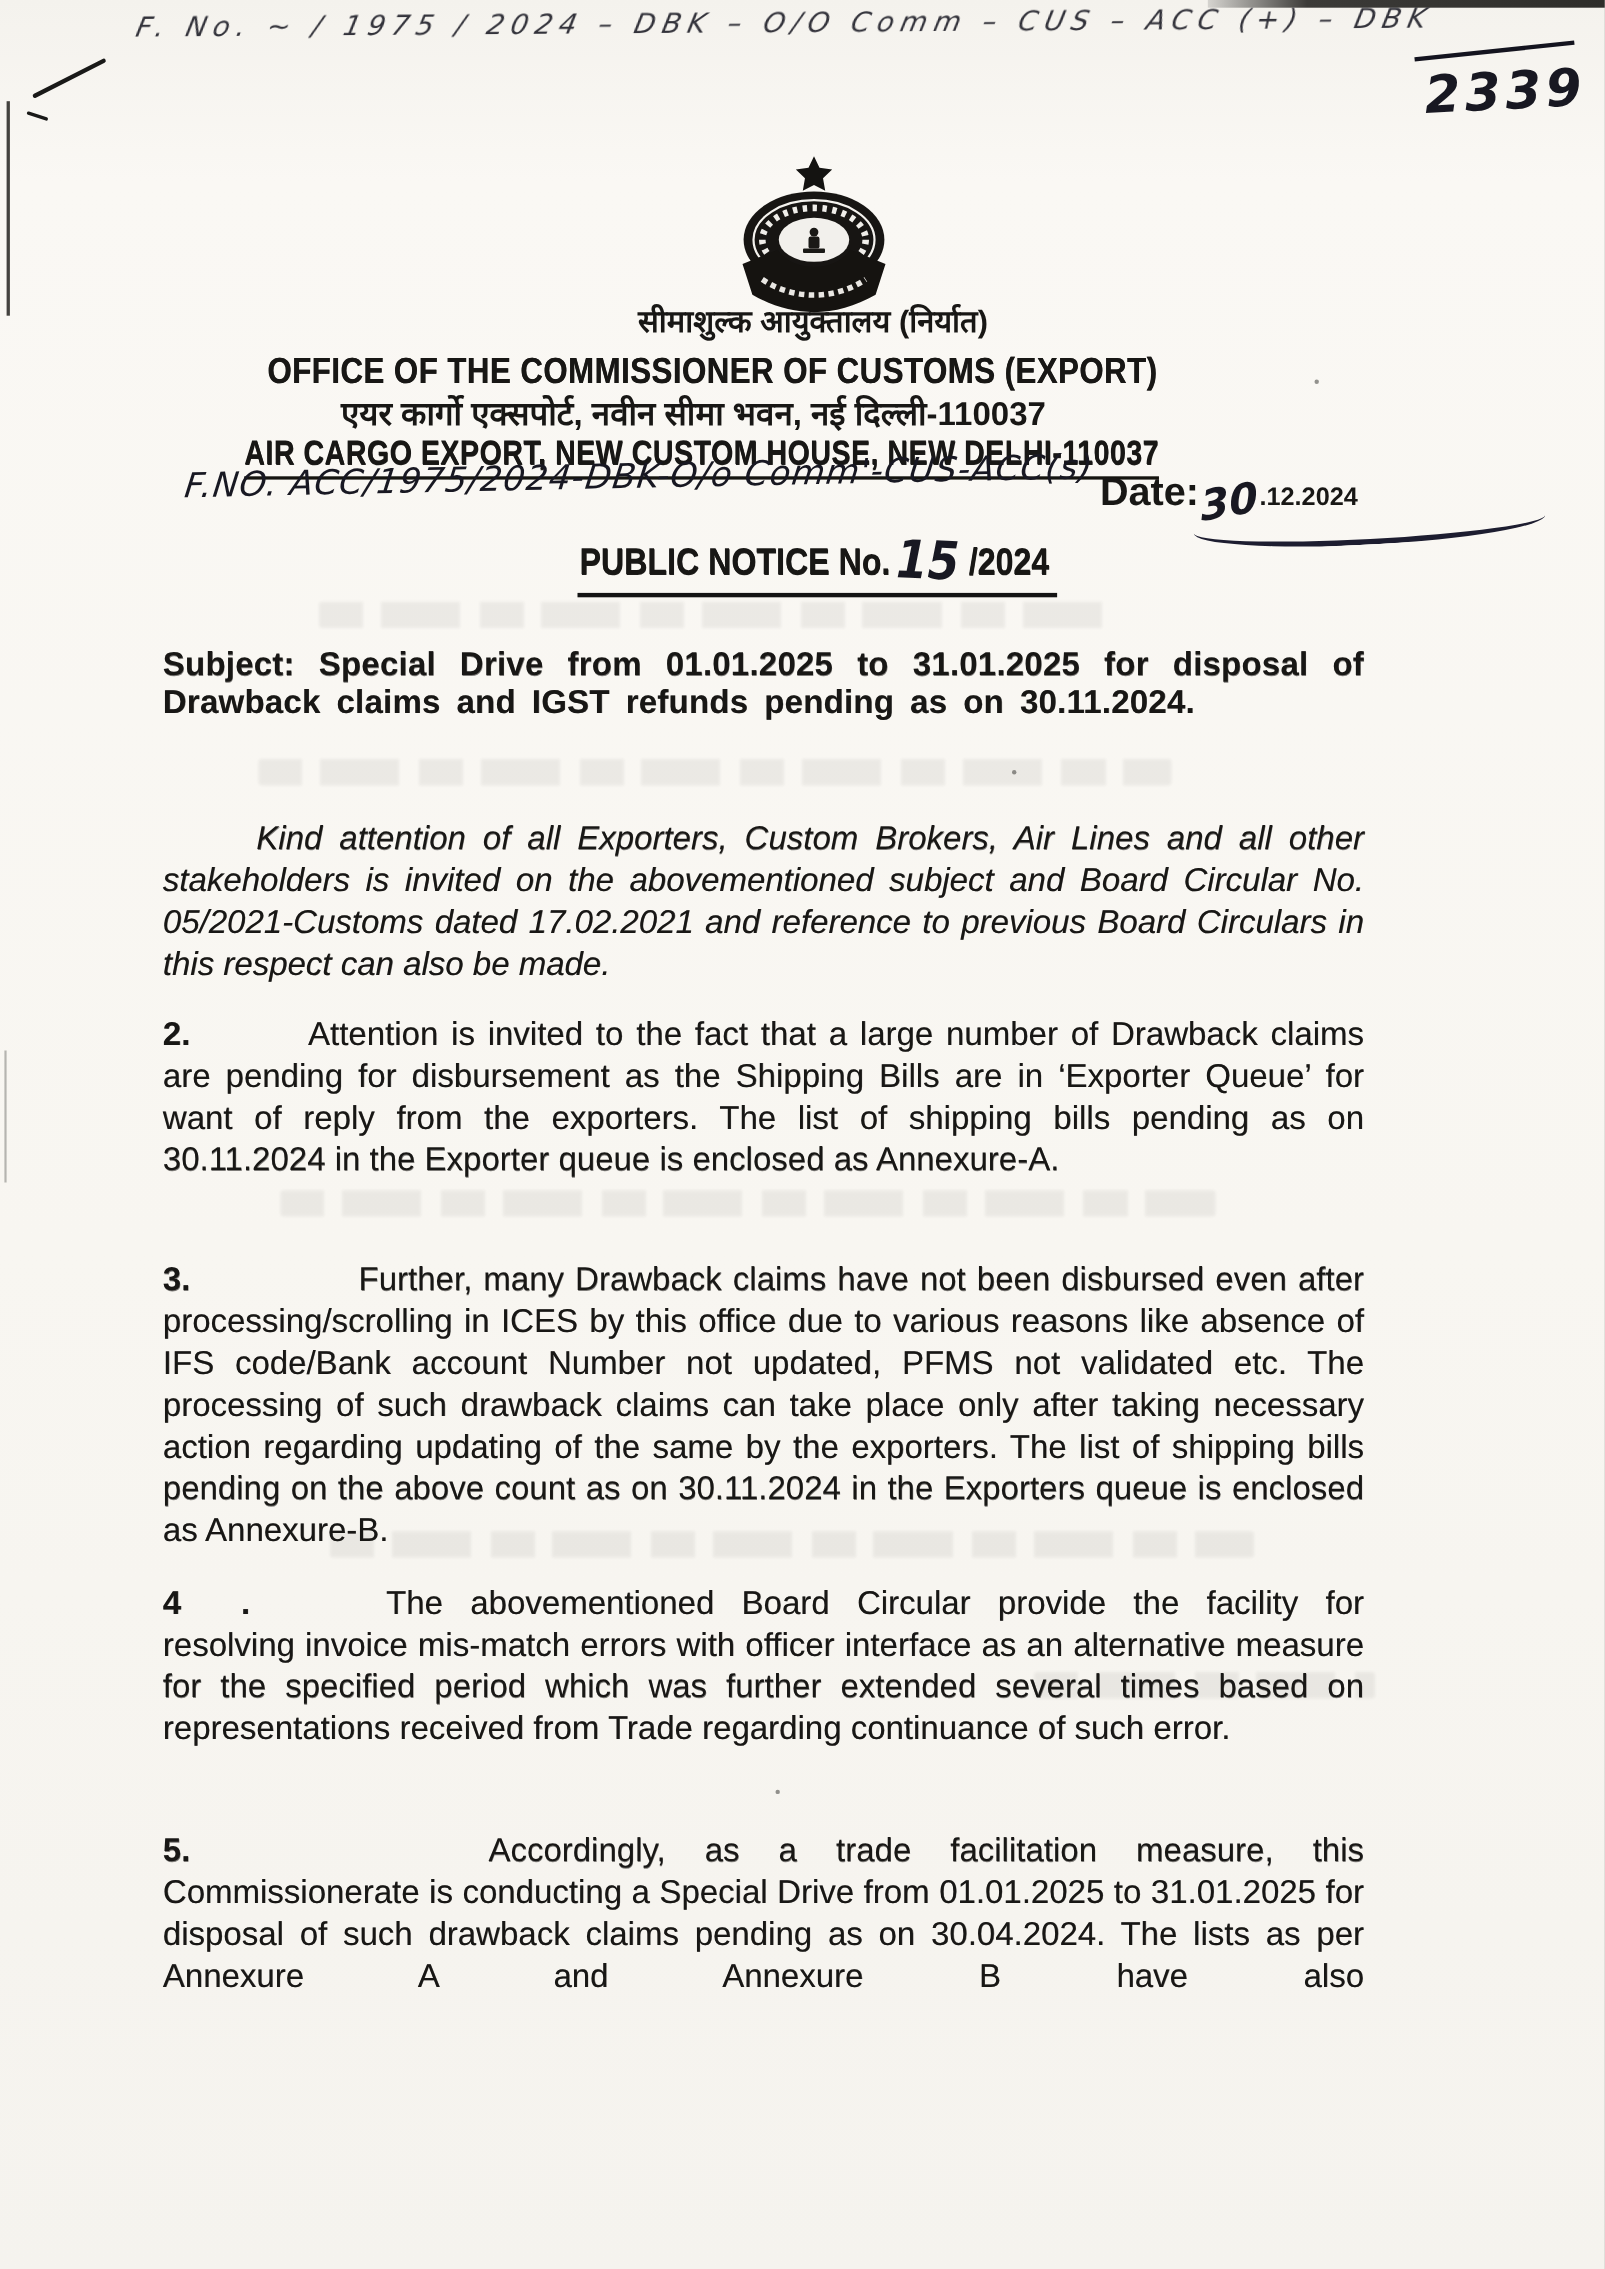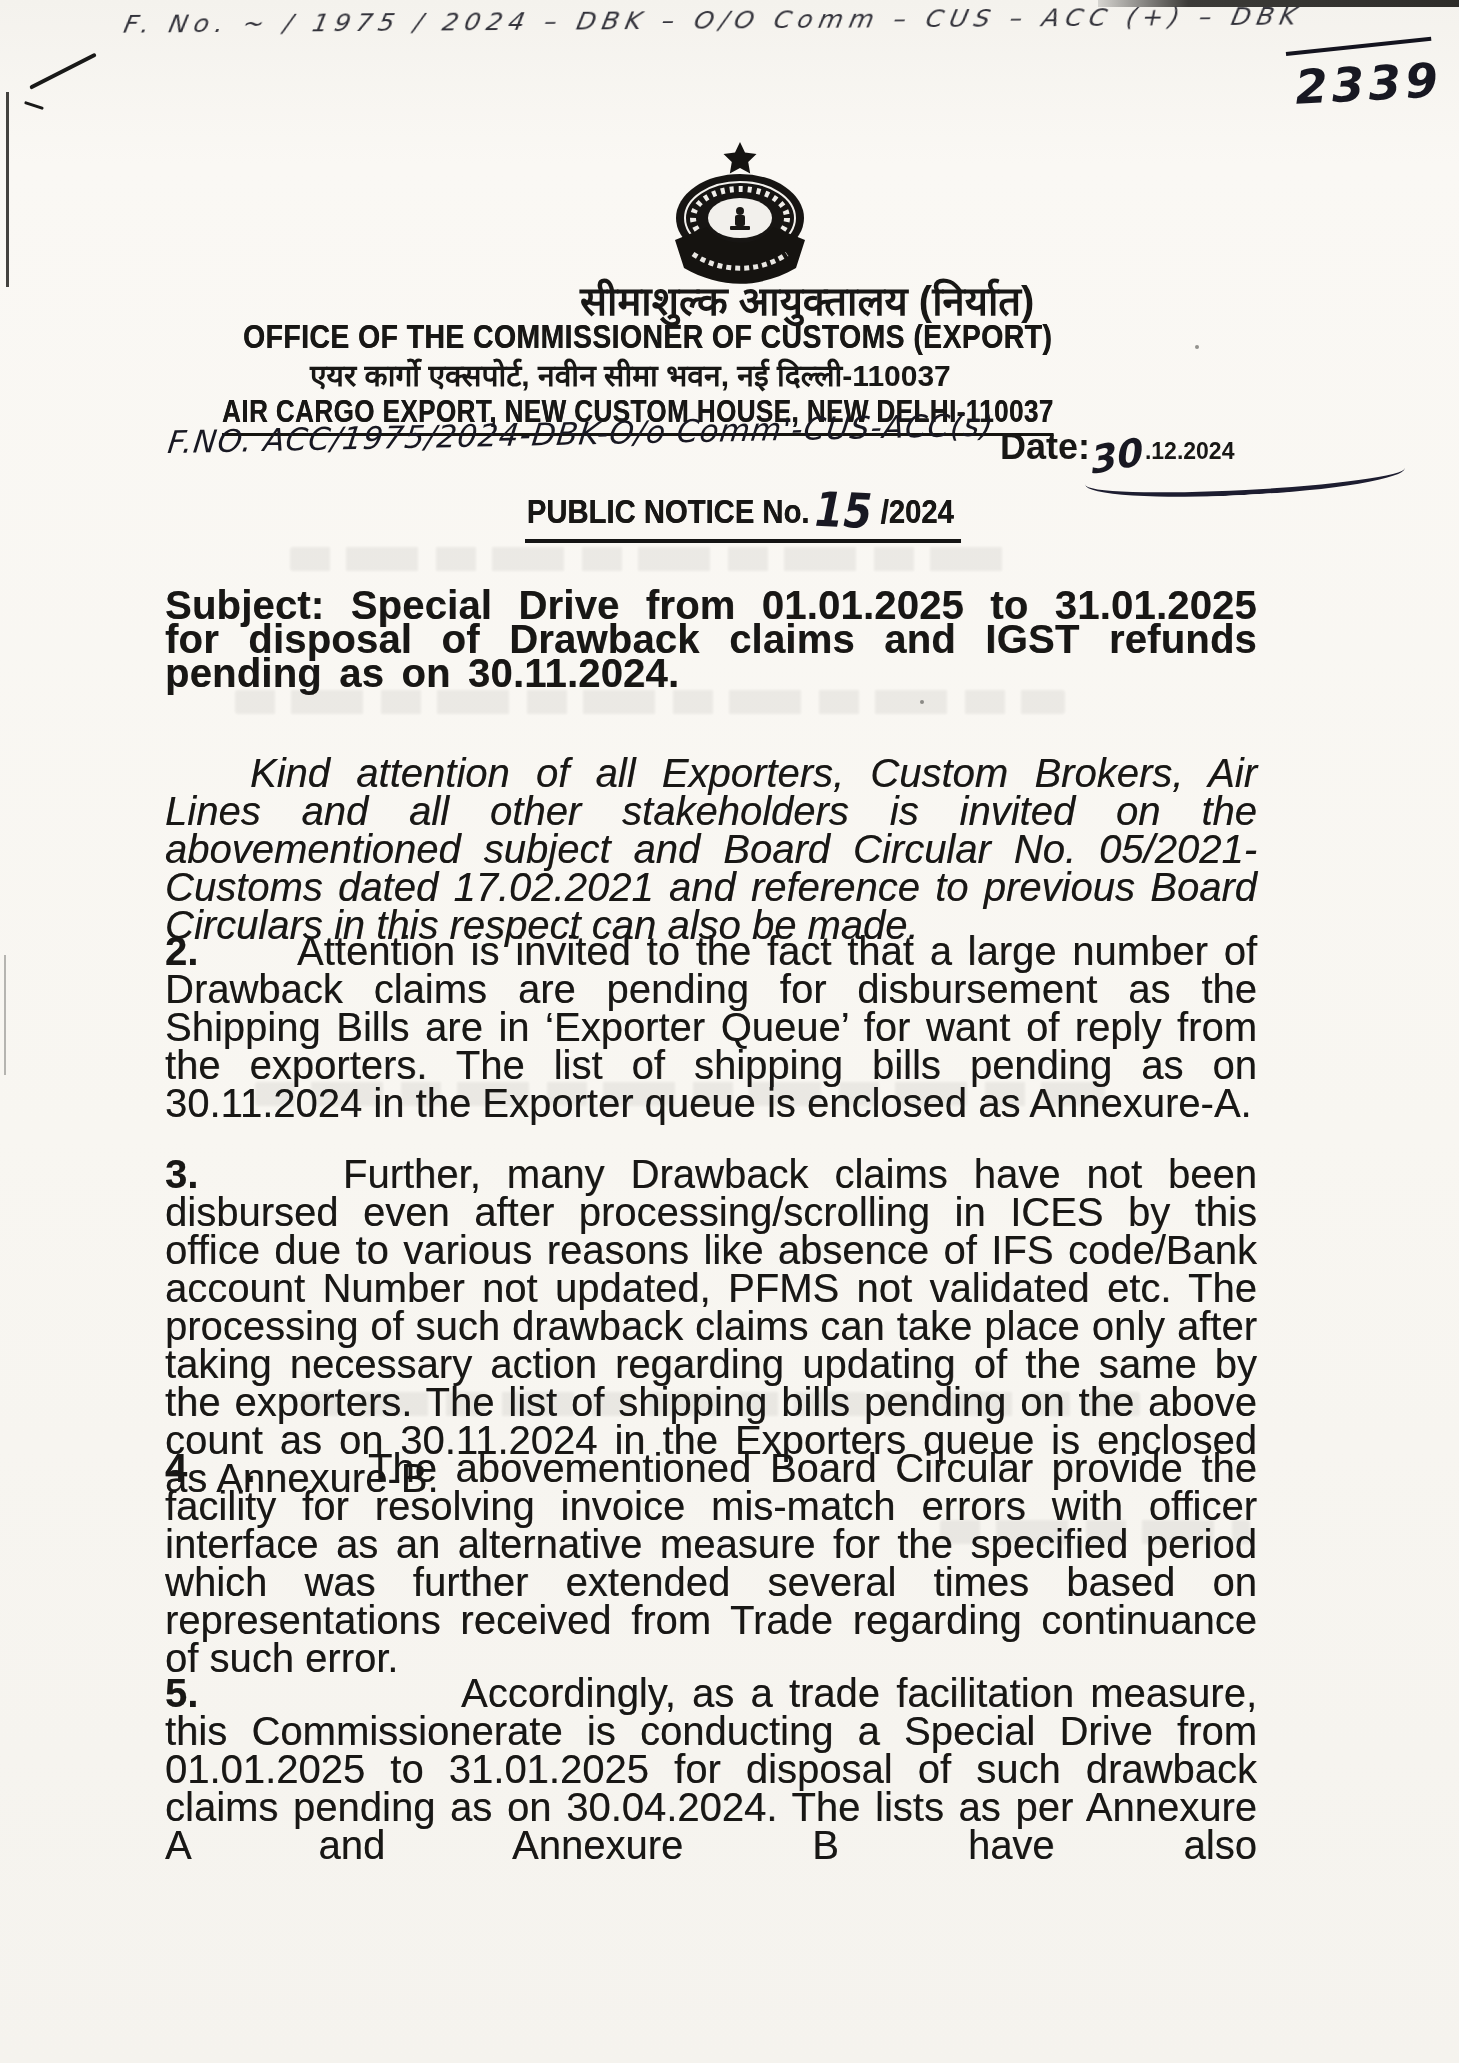--- a/index.html
+++ b/index.html
@@ -30,21 +30,21 @@
     left:1295px;top:56px;
     font-size:47px;font-weight:700;letter-spacing:4px;
     transform:rotate(-3deg);
   }
   .serial-line{
     left:1286px;top:52px;width:146px;height:0;
     border-top:4px solid #14141f;
     transform:rotate(-6deg);transform-origin:left center;
   }
   
-  .dept-hi{left:580px;top:272px;font-size:40px;font-weight:700;}
+  .dept-hi{left:580px;top:272px;font-size:28px;font-weight:700;}
   .office{
     left:243px;top:318px;font-size:33px;font-weight:700;letter-spacing:.5px;
     transform:scaleX(.86);transform-origin:left center;white-space:nowrap;
     text-shadow:.4px .4px 0 #1d1c1a;
   }
   .addr-hi{left:310px;top:354px;font-size:30px;font-weight:700;white-space:nowrap;}
   .addr-en{
     left:222px;top:394px;font-size:31px;font-weight:700;letter-spacing:.5px;
     transform:scaleX(.84);transform-origin:left center;white-space:nowrap;
     border-bottom:3px solid #15140f;padding-bottom:3px;
@@ -72,22 +72,22 @@
     transform:scaleX(.86);transform-origin:left center;
     border-bottom:4px solid #141414;padding:0 8px 5px 2px;
   }
   .notice .pfx,.notice .yr{font-size:34px;font-weight:700;text-shadow:.4px .4px 0 #1d1c1a;}
   .notice .num{
     display:inline-block;font-size:48px;font-weight:700;
     transform:translateY(4px) rotate(2deg);margin:0 10px 0 6px;
   }
   
   .bodytext{
-    left:165px;width:1092px;
-    font-size:40px;line-height:38px;
+    left:148px;width:1092px;
+    font-size:30px;line-height:38px;
     text-align:justify;
     text-shadow:.3px .3px .4px rgba(25,24,22,.55);
   }
   .subject{
     top:588px;font-weight:700;line-height:34px;
     letter-spacing:.2px;word-spacing:6px;
   }
   .p-intro{top:714px;text-indent:85px;font-style:italic;}
   .p2{top:892px;}
   .p3{top:1115px;}

